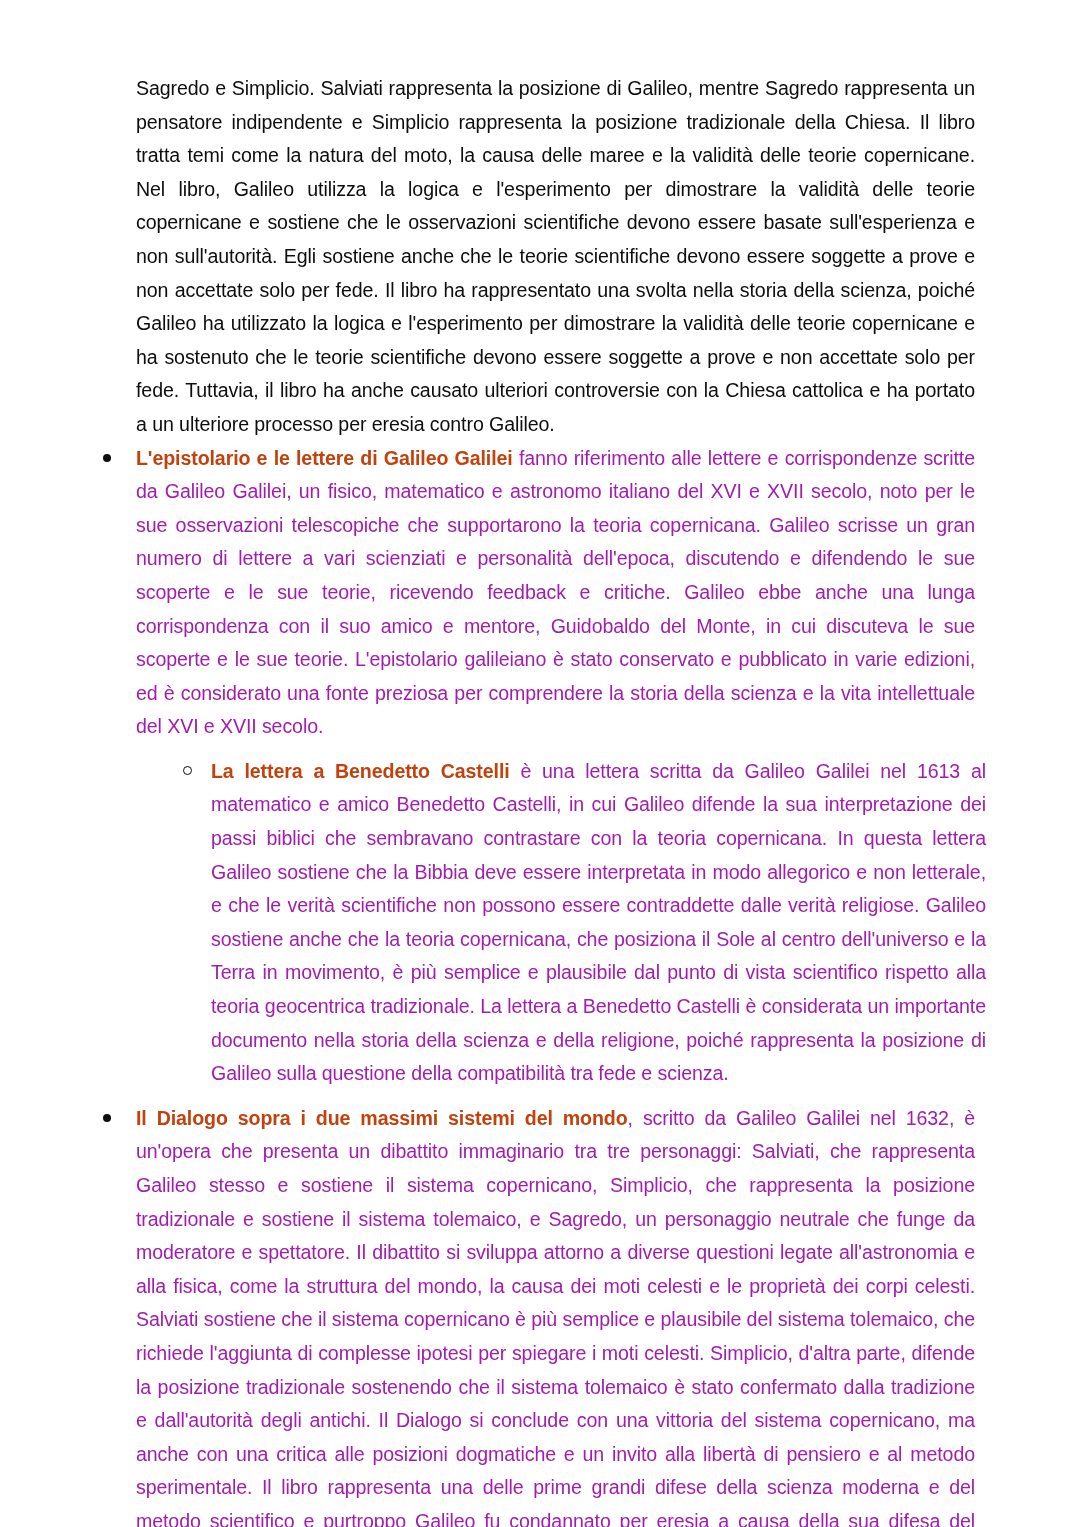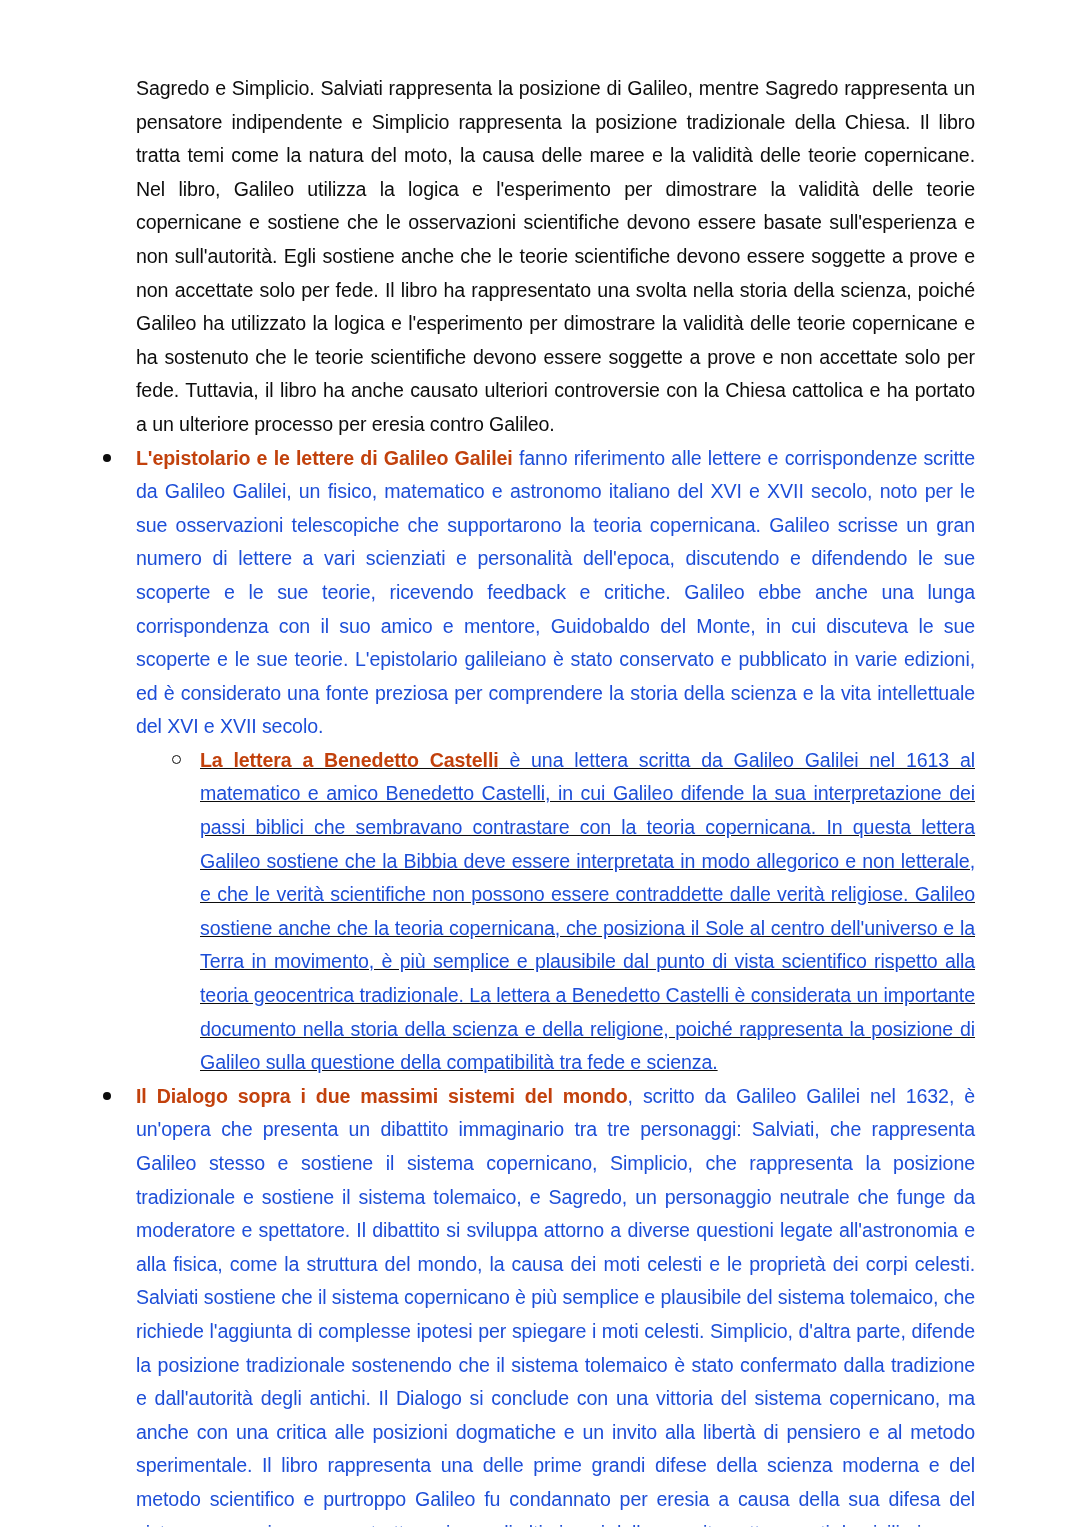--- a/index.html
+++ b/index.html
@@ -68,23 +68,22 @@
   }
   .li-l1 > .li-text {
     display: block;
     width: 839px;
     margin-left: -36px;
   }
 
   
   .list-l2 {
     list-style: none;
-    margin: 0;
+    margin: 11px;
     padding: 0;
-    text-decoration: underline;
   }
   .li-l2 {
     position: relative;
     margin: 0;
     padding-left: 64px;
   }
   .li-l2 > .bullet-ring {
     position: absolute;
     left: 36px;
     top: 11px;
@@ -98,21 +97,21 @@
     display: block;
     width: 775px;
   }
 
   
   .run-blue {
     color: #c2410c;
     font-weight: bold;
   }
   .run-normal {
-    color: #1d4ed8;
+    color: #a21caf;
     font-weight: normal;
   }
 </style>
 </head>
 <body>
 
 <div class="page">
   <div class="doc-body">
 
     <p class="para para-plain">Sagredo e Simplicio. Salviati rappresenta la posizione di Galileo, mentre Sagredo rappresenta un pensatore indipendente e Simplicio rappresenta la posizione tradizionale della Chiesa. Il libro tratta temi come la natura del moto, la causa delle maree e la validità delle teorie copernicane. Nel libro, Galileo utilizza la logica e l'esperimento per dimostrare la validità delle teorie copernicane e sostiene che le osservazioni scientifiche devono essere basate sull'esperienza e non sull'autorità. Egli sostiene anche che le teorie scientifiche devono essere soggette a prove e non accettate solo per fede. Il libro ha rappresentato una svolta nella storia della scienza, poiché Galileo ha utilizzato la logica e l'esperimento per dimostrare la validità delle teorie copernicane e ha sostenuto che le teorie scientifiche devono essere soggette a prove e non accettate solo per fede. Tuttavia, il libro ha anche causato ulteriori controversie con la Chiesa cattolica e ha portato a un ulteriore processo per eresia contro Galileo.</p>

